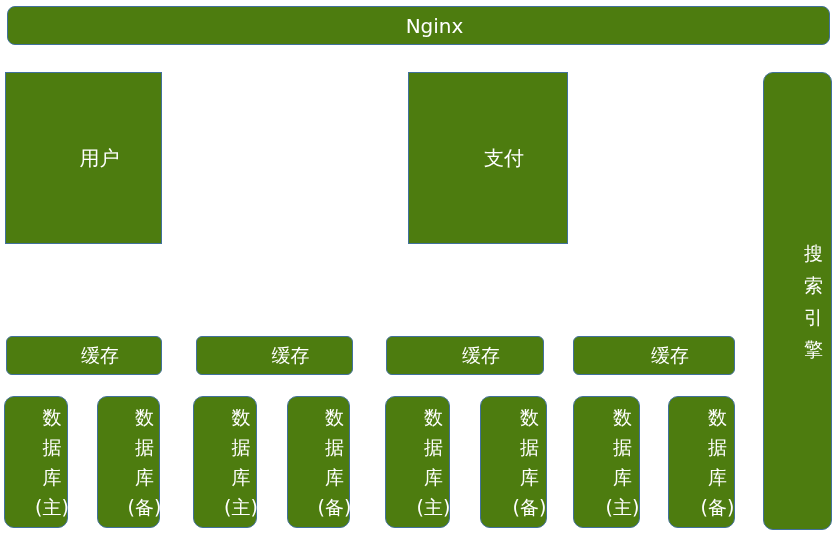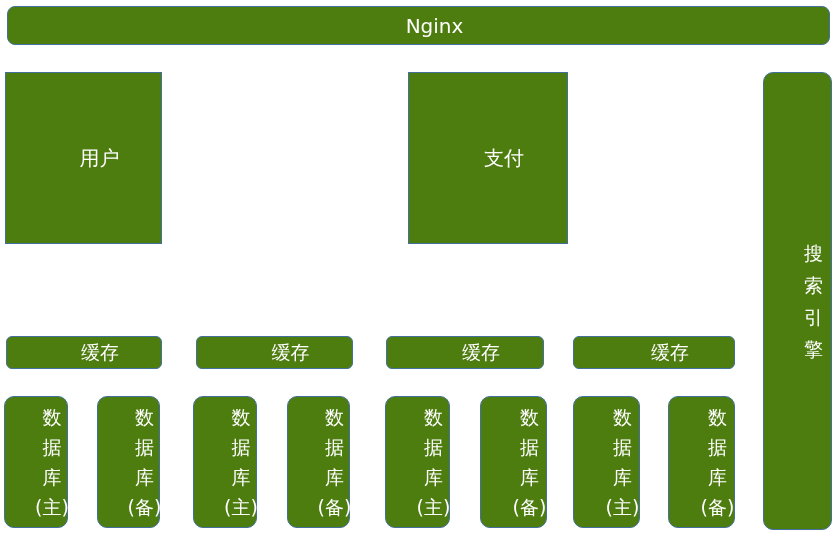--- a/index.html
+++ b/index.html
@@ -32,21 +32,21 @@
   .svc { top: 72px; height: 172px; border-radius: 0; font-size: 20px; }
   .svc1 { left: 5px;   width: 157px; }
   .svc2 { left: 197px; width: 146px; }
   .svc3 { left: 383px; width: 160px; margin-left: 25px; }
   .svc4 { left: 575px; width: 158px; }
 
   
   .search { left: 763px; top: 72px; width: 69px; height: 458px; border-radius: 10px; font-size: 19px; line-height: 32px; }
 
   
-  .cache { top: 336px; height: 33px; border-radius: 6px; font-size: 19px; }
+  .cache { top: 336px; height: 39px; border-radius: 6px; font-size: 19px; }
   .cache1 { left: 6px;   width: 156px; }
   .cache2 { left: 196px; width: 157px; }
   .cache3 { left: 386px; width: 158px; }
   .cache4 { left: 573px; width: 162px; }
 
   
   .db { top: 396px; height: 132px; border-radius: 10px; font-size: 19px; line-height: 30px; }
   .db1 { left: 4px;   width: 64px; }
   .db2 { left: 97px;  width: 63px; }
   .db3 { left: 193px; width: 64px; }

